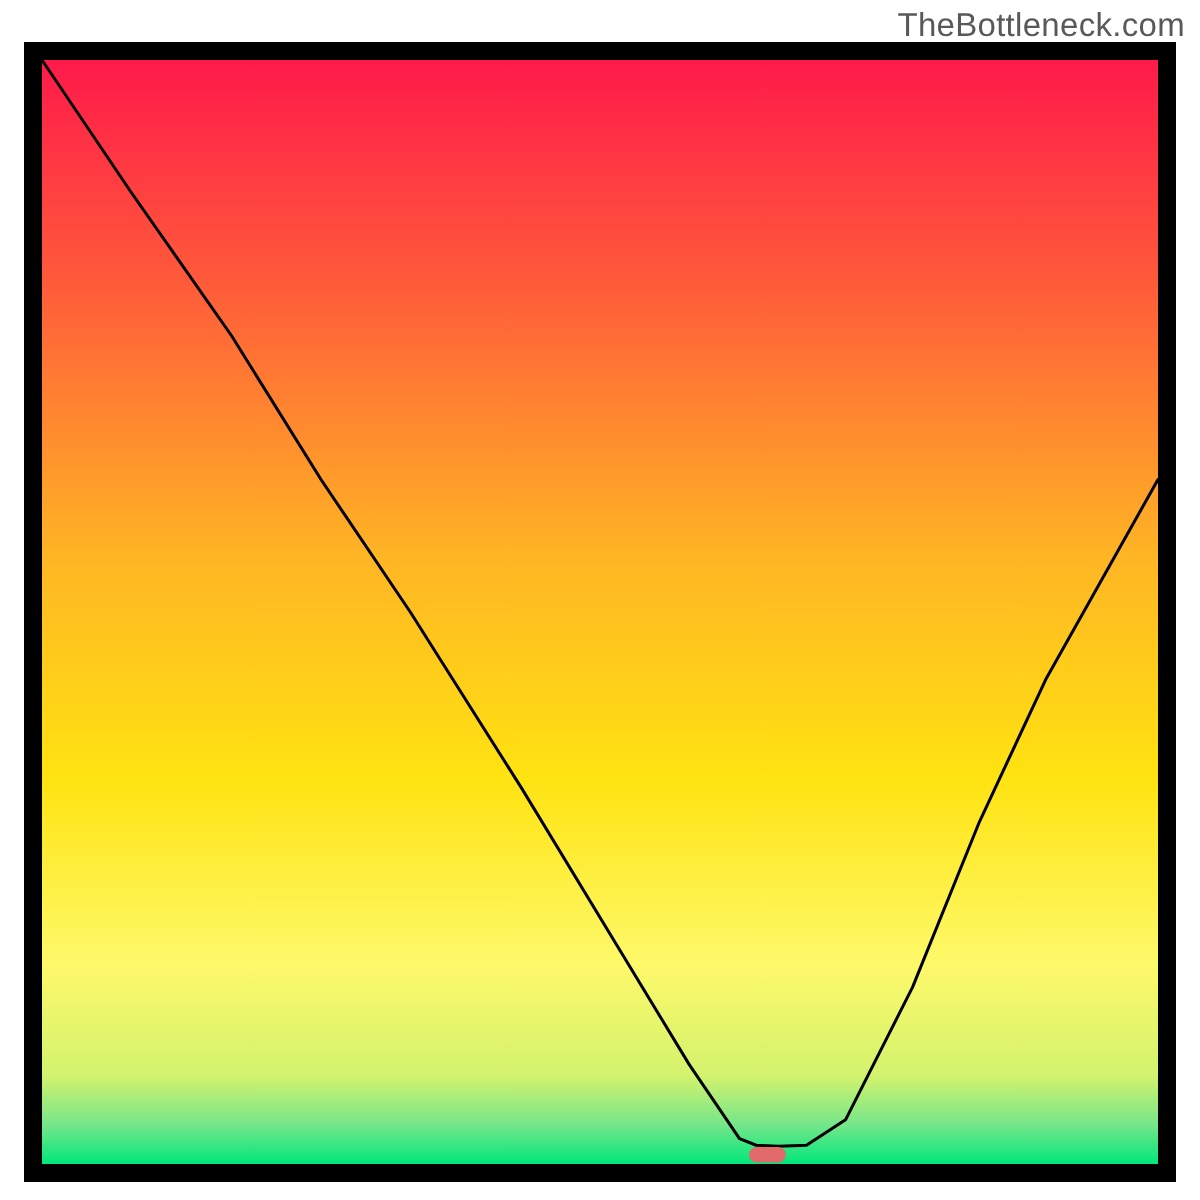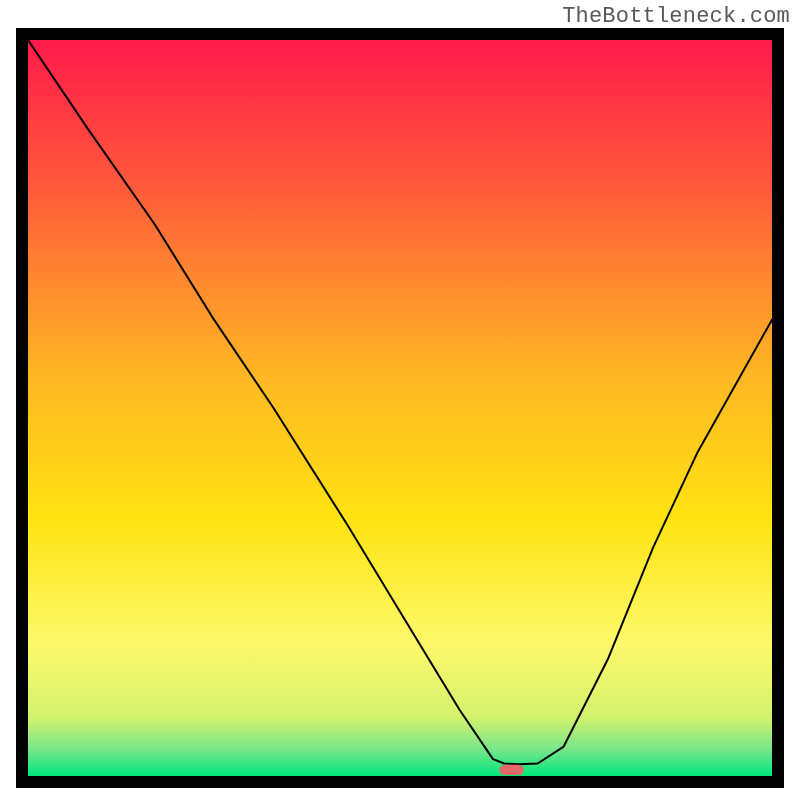--- a/index.html
+++ b/index.html
@@ -7,21 +7,20 @@
     padding: 0;
     width: 800px;
     height: 800px;
     background: #ffffff;
     font-family: Arial, Helvetica, sans-serif;
   }
   .container {
     position: relative;
     width: 800px;
     height: 596px;
-    font-family: Liberation Mono, monospace;
   }
   .watermark {
     position: absolute;
     top: 4px;
     right: 10px;
     font-size: 22px;
     font-weight: 500;
     color: #58595b;
     letter-spacing: 0.2px;
     z-index: 10;

